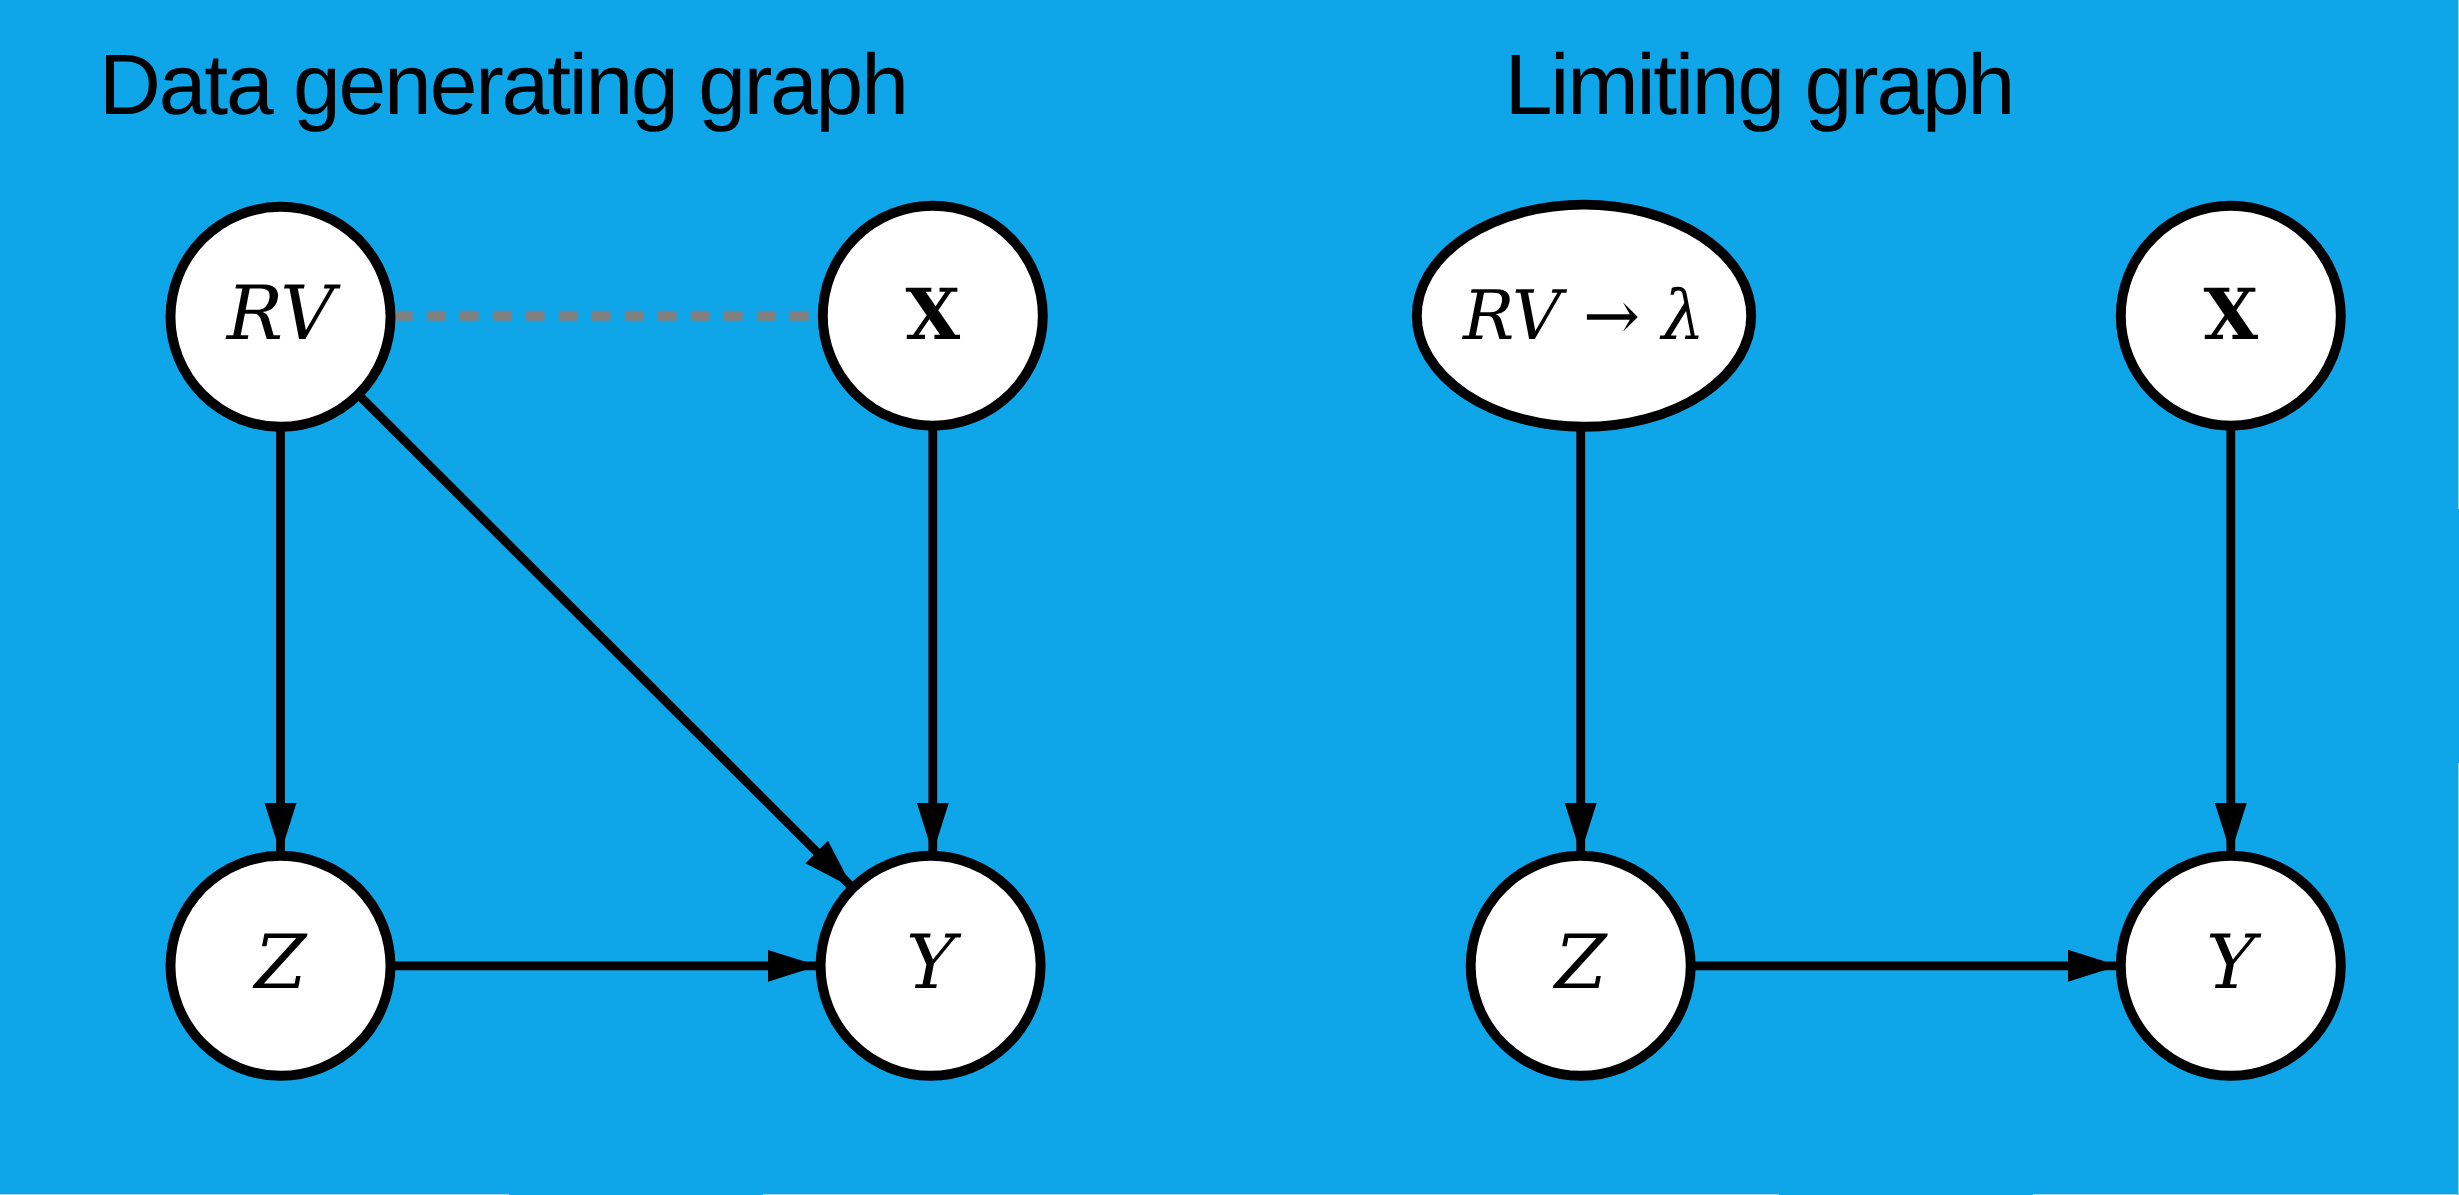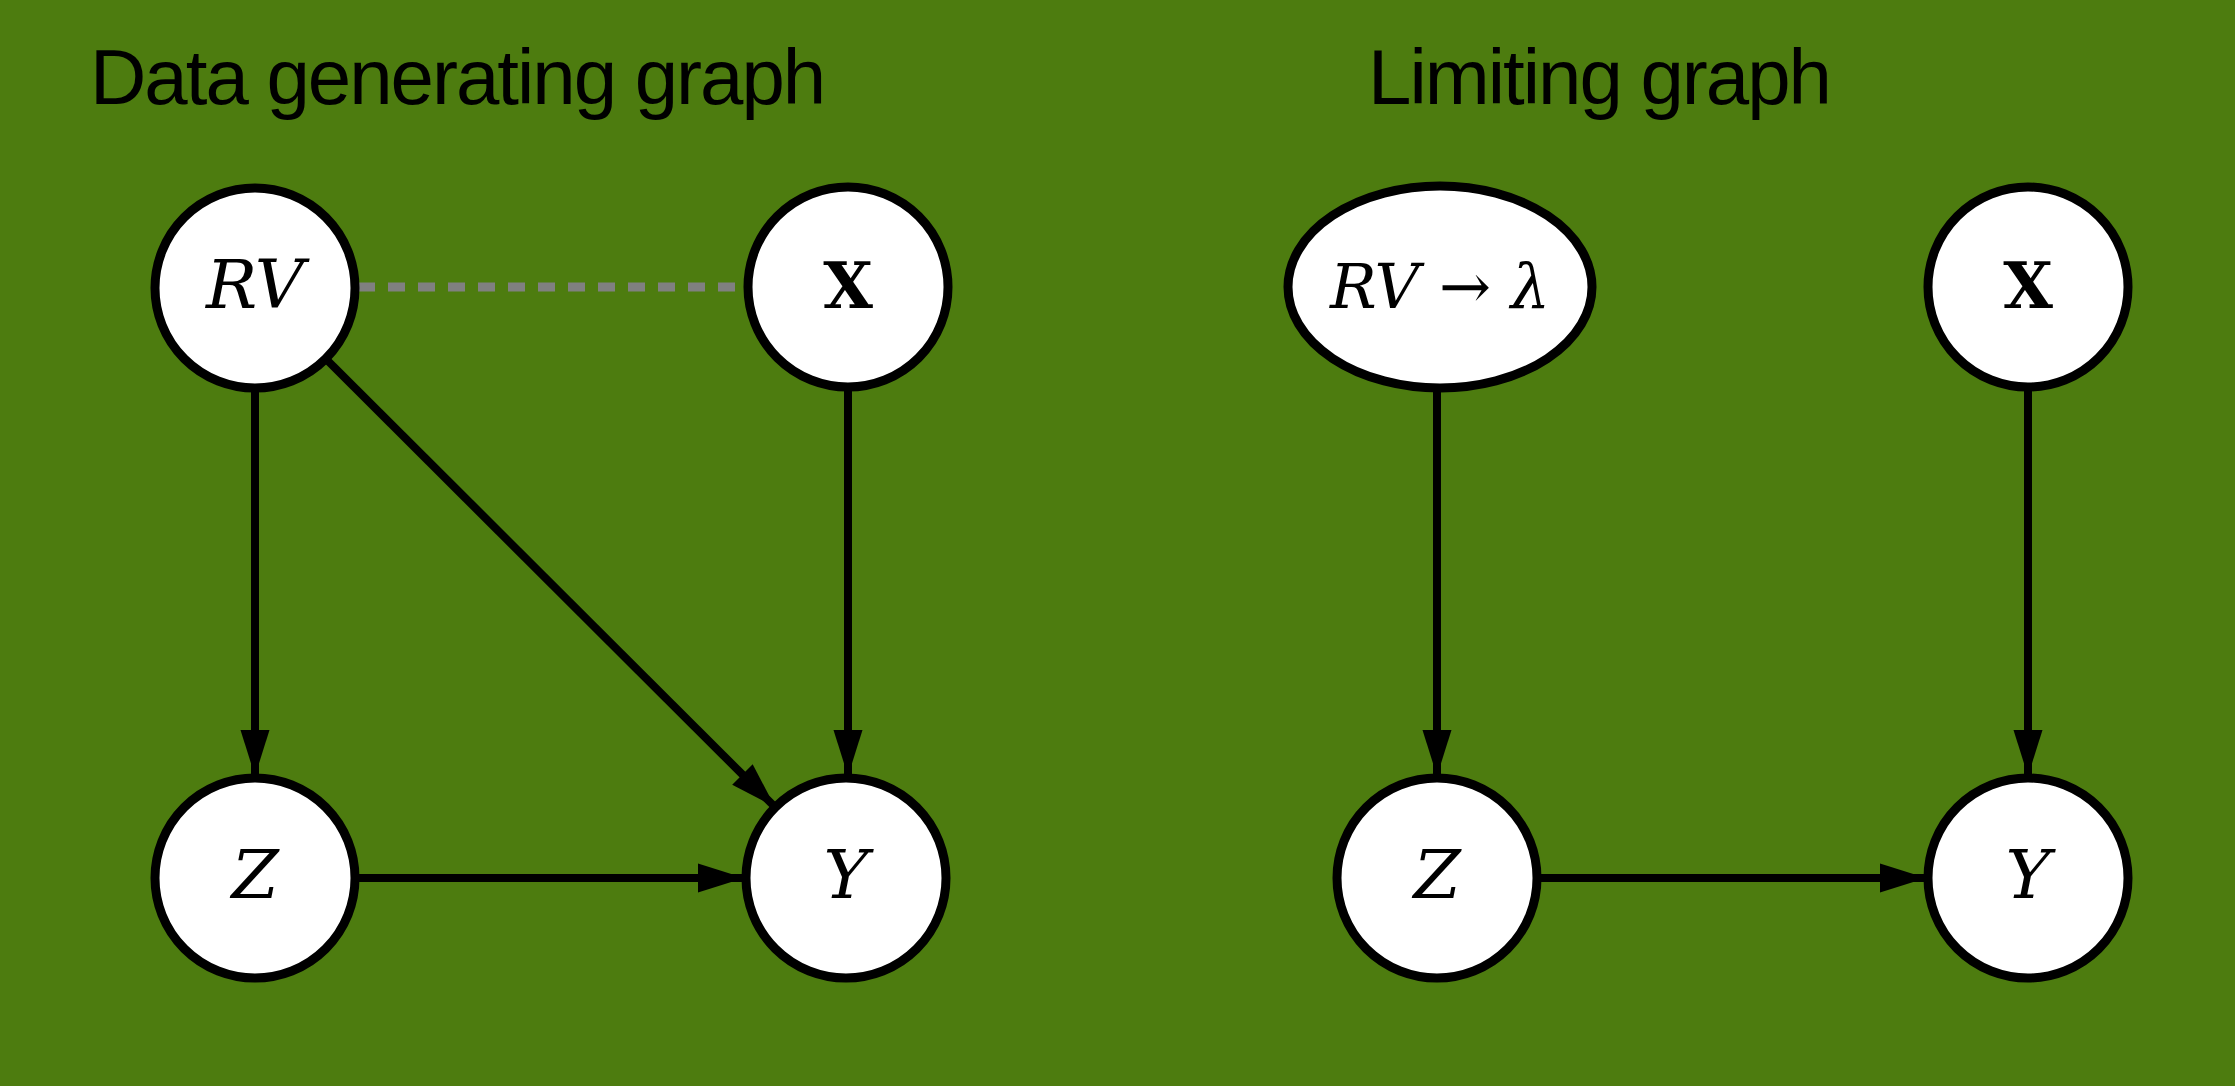--- a/index.html
+++ b/index.html
@@ -1,20 +1,20 @@
 <!DOCTYPE html>
 <html><head>
 <meta charset="utf-8">
 <style>
   html, body { margin: 0; padding: 0; background: #ffffff; }
   .figure {
     position: relative;
     width: 2235px;
     height: 1086px;
-    background: #4d7c0f;
+    background: #0ea5e9;
     overflow: hidden;
   }
   svg { display: block; }
   .graph-title {
     font-family: "Liberation Sans", "DejaVu Sans", sans-serif;
     font-size: 78px;
     letter-spacing: -2px;
     fill: #000000;
   }
   .math-label {

